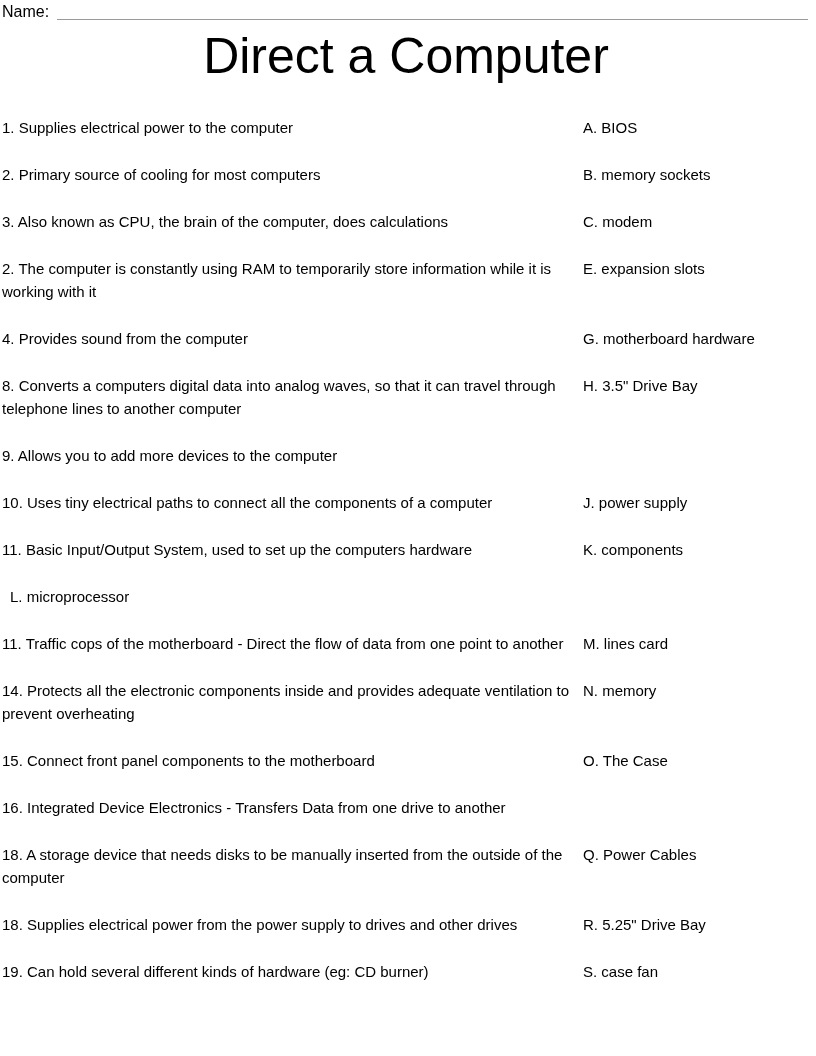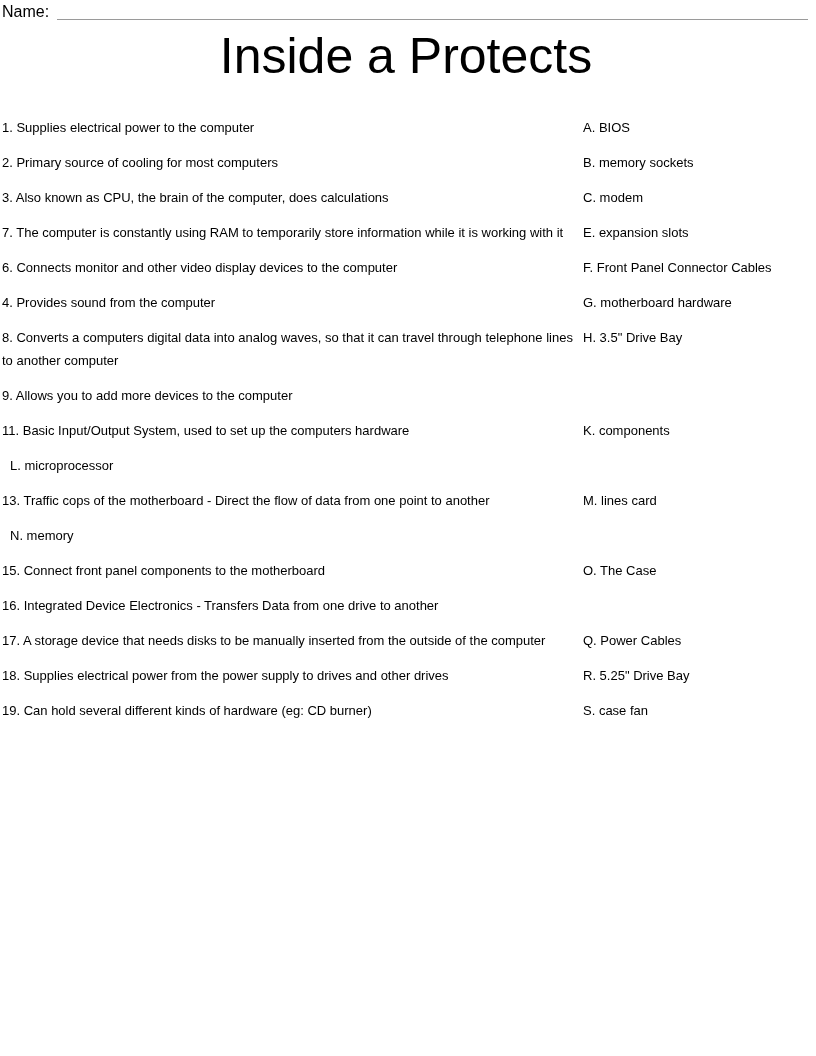--- a/index.html
+++ b/index.html
@@ -49,99 +49,101 @@
     font-weight: 400;
     line-height: 60px;
   }
   
   .matching {
     margin-top: 30px;
   }
   .match-row {
     display: flex;
     margin-bottom: 12px;
-    font-size: 13px;
+    font-size: 15px;
     line-height: 23px;
+    margin-top: 24px;
   }
   .question-cell {
     width: 573px;
   }
   .answer-cell {
     flex: 1;
     margin-left: 8px;
     white-space: nowrap;
   }
 </style>
 </head>
 <body>
 
 <div class="page">
 
   <div class="name-row">
     <span class="name-label">Name:</span>
     <span class="name-line"></span>
   </div>
 
-  <h1 class="title">Inside a Protects</h1>
+  <h1 class="title">Direct a Computer</h1>
 
   <div class="matching" id="matching-list">
       <div class="match-row">
         <div class="question-cell">1. Supplies electrical power to the computer</div>
         <div class="answer-cell">A. BIOS</div>
       </div>
       <div class="match-row">
         <div class="question-cell">2. Primary source of cooling for most computers</div>
         <div class="answer-cell">B. memory sockets</div>
       </div>
       <div class="match-row">
         <div class="question-cell">3. Also known as CPU, the brain of the computer, does calculations</div>
         <div class="answer-cell">C. modem</div>
       </div>
       <div class="match-row">
-        <div class="question-cell">7. The computer is constantly using RAM to temporarily store information while it is working with it</div>
+        <div class="question-cell">2. The computer is constantly using RAM to temporarily store information while it is working with it</div>
         <div class="answer-cell">E. expansion slots</div>
-      </div>
-      <div class="match-row">
-        <div class="question-cell">6. Connects monitor and other video display devices to the computer</div>
-        <div class="answer-cell">F. Front Panel Connector Cables</div>
       </div>
       <div class="match-row">
         <div class="question-cell">4. Provides sound from the computer</div>
         <div class="answer-cell">G. motherboard hardware</div>
       </div>
       <div class="match-row">
         <div class="question-cell">8. Converts a computers digital data into analog waves, so that it can travel through telephone lines to another computer</div>
         <div class="answer-cell">H. 3.5" Drive Bay</div>
       </div>
       <div class="match-row">
         <div class="question-cell">9. Allows you to add more devices to the computer</div>
       </div>
       <div class="match-row">
+        <div class="question-cell">10. Uses tiny electrical paths to connect all the components of a computer</div>
+        <div class="answer-cell">J. power supply</div>
+      </div>
+      <div class="match-row">
         <div class="question-cell">11. Basic Input/Output System, used to set up the computers hardware</div>
         <div class="answer-cell">K. components</div>
       </div>
       <div class="match-row">
         <div class="answer-cell">L. microprocessor</div>
       </div>
       <div class="match-row">
-        <div class="question-cell">13. Traffic cops of the motherboard - Direct the flow of data from one point to another</div>
+        <div class="question-cell">11. Traffic cops of the motherboard - Direct the flow of data from one point to another</div>
         <div class="answer-cell">M. lines card</div>
       </div>
       <div class="match-row">
+        <div class="question-cell">14. Protects all the electronic components inside and provides adequate ventilation to prevent overheating</div>
         <div class="answer-cell">N. memory</div>
       </div>
       <div class="match-row">
         <div class="question-cell">15. Connect front panel components to the motherboard</div>
         <div class="answer-cell">O. The Case</div>
       </div>
       <div class="match-row">
         <div class="question-cell">16. Integrated Device Electronics - Transfers Data from one drive to another</div>
       </div>
       <div class="match-row">
-        <div class="question-cell">17. A storage device that needs disks to be manually inserted from the outside of the computer</div>
+        <div class="question-cell">18. A storage device that needs disks to be manually inserted from the outside of the computer</div>
         <div class="answer-cell">Q. Power Cables</div>
       </div>
       <div class="match-row">
         <div class="question-cell">18. Supplies electrical power from the power supply to drives and other drives</div>
         <div class="answer-cell">R. 5.25" Drive Bay</div>
       </div>
       <div class="match-row">
         <div class="question-cell">19. Can hold several different kinds of hardware (eg: CD burner)</div>
         <div class="answer-cell">S. case fan</div>
       </div>

